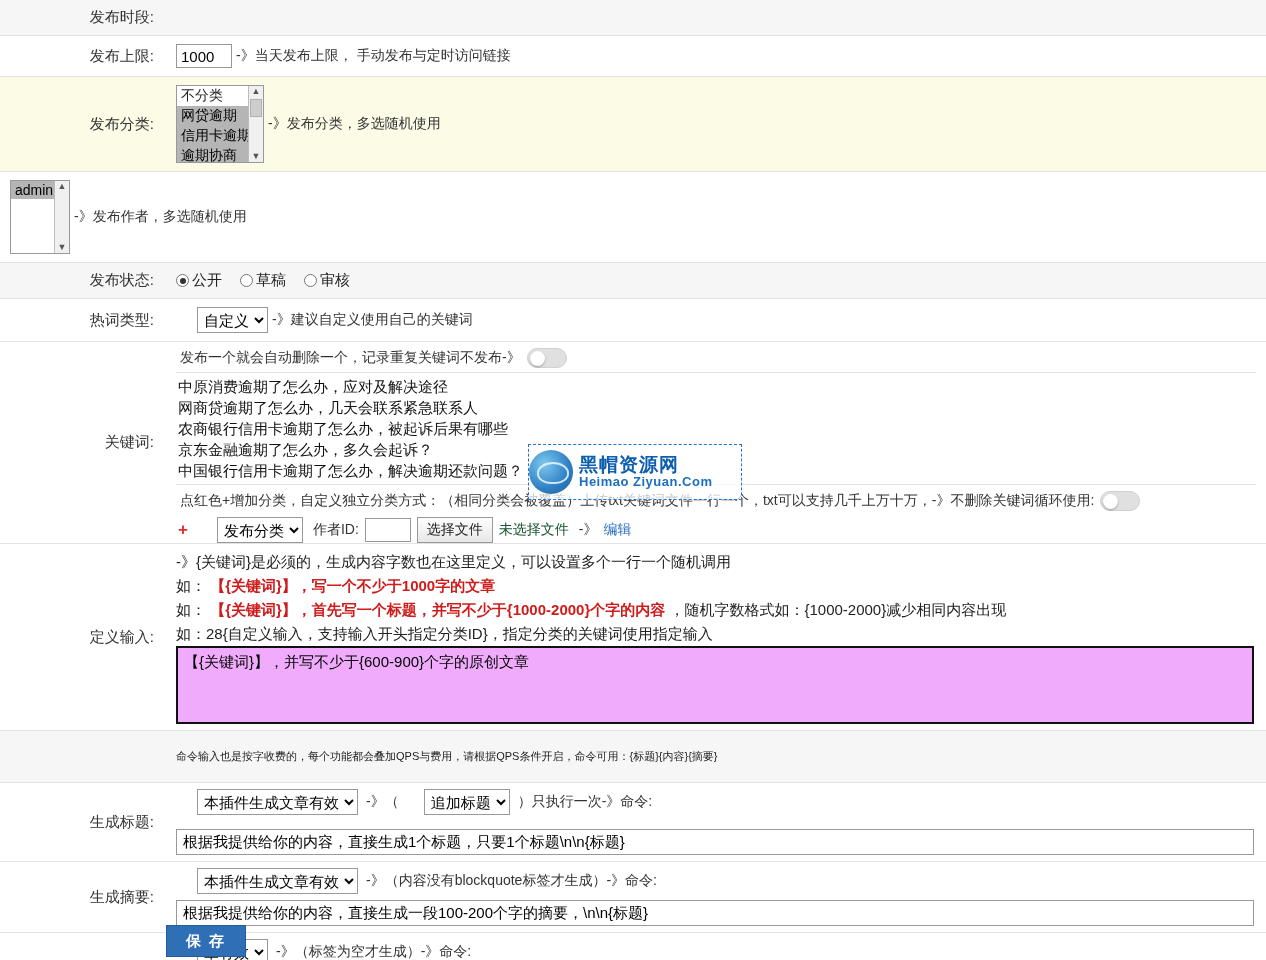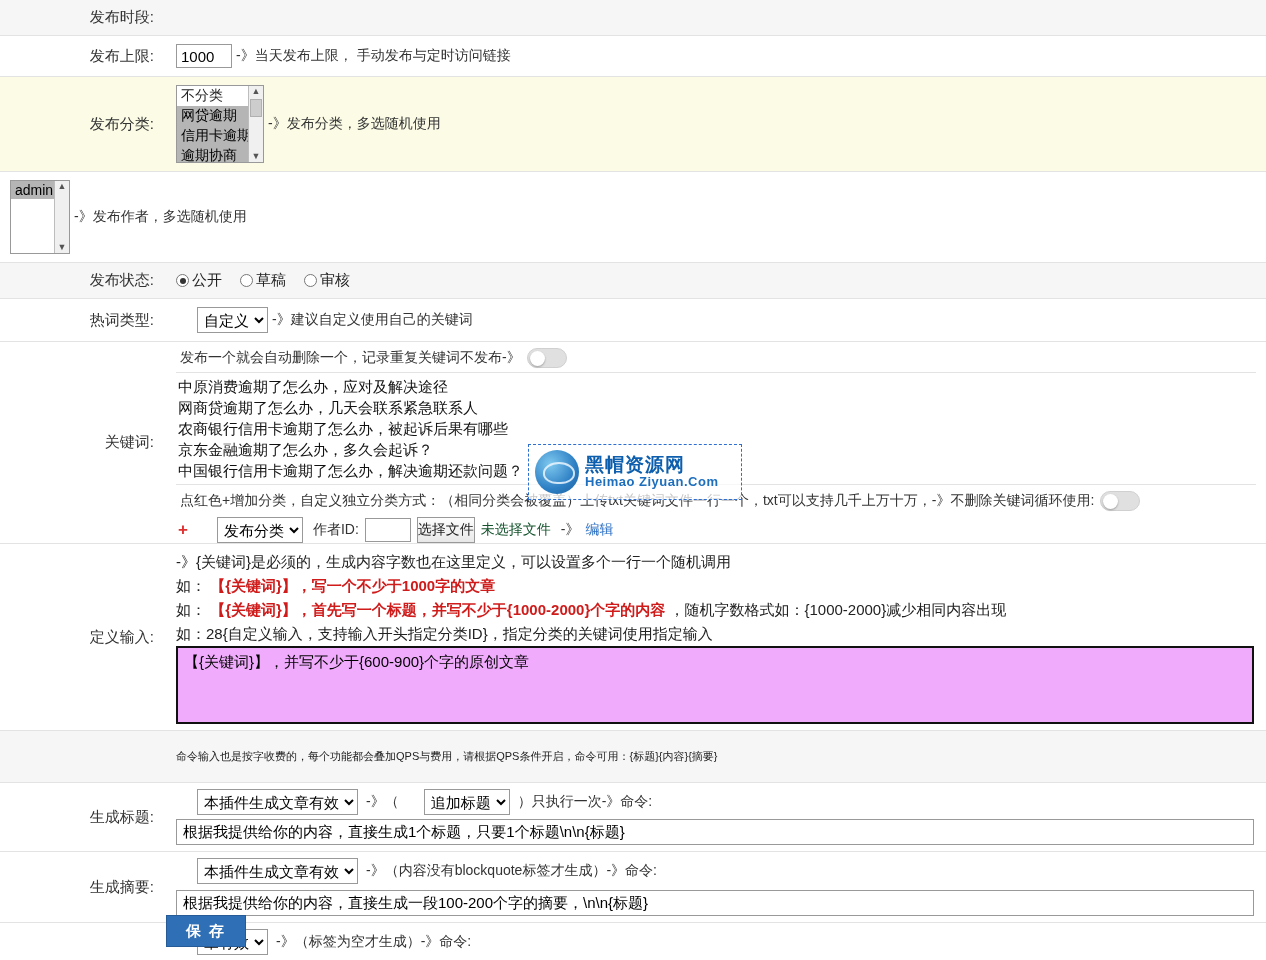--- a/index.html
+++ b/index.html
@@ -62,21 +62,21 @@
   .toggle::after{content:"";position:absolute;left:2px;top:1.5px;width:15px;height:15px;border-radius:50%;background:#fff;box-shadow:0 1px 2px rgba(0,0,0,.3);}
   .kw-area{
     border-top:1px solid #e3e3e3;border-bottom:1px solid #e3e3e3;
     padding:3px 0 3px 0;font-size:15px;line-height:21px;color:#111;
   }
   .kw-area div{padding-left:2px;}
   .sub-row{display:flex;align-items:center;gap:6px;padding-top:6px;font-size:14px;}
   .plus{color:#e03030;font-weight:bold;font-size:17px;padding:0 2px;}
   .btn-file{
     font-family:"Liberation Sans",sans-serif;font-size:14px;border:1px solid #999;
-    background:linear-gradient(#fdfdfd,#e8e8e8);padding:3px 0;cursor:pointer;
+    background:linear-gradient(#fdfdfd,#e8e8e8);padding:3px 9px;cursor:pointer;
   }
   .filename{font-size:14px;color:#14532d;}
   .edit-lnk{color:#2b6fc2;font-size:14px;}
   .hint{font-size:15px;line-height:24px;color:#222;}
   .hint .red{color:#d01b1b;font-weight:bold;}
   textarea.ta{
     width:1078px;height:78px;border:2px solid #111;background:#f0abfc;
     font-family:"Liberation Sans",sans-serif;font-size:15px;padding:4px 6px;
     box-sizing:border-box;resize:none;line-height:20px;
   }
@@ -86,21 +86,21 @@
   }
   .cmd-note{font-size:11px;color:#222;padding:10px 0;}
   .save-btn{
     width:78px;height:30px;background:#2f6fb5;color:#fff;border:1px solid #255b96;
     font-size:15px;font-weight:bold;display:flex;align-items:center;justify-content:center;
     cursor:pointer;letter-spacing:2px;
   }
   .watermark{
     position:absolute;left:528px;top:444px;width:214px;height:56px;
     border:1px dashed #2d6fd0;display:flex;align-items:center;gap:6px;
-    background:rgba(255,255,255,.72);box-sizing:border-box;padding-left:6px;
+    background:rgba(255,255,255,.72);box-sizing:border-box;
   }
   .wm-globe{
     width:44px;height:44px;border-radius:50%;
     background:radial-gradient(circle at 35% 32%,#7ec8ef,#2d7fc4 60%,#1b5f9c);
     position:relative;flex:none;
   }
   .wm-globe::after{
     content:"";position:absolute;left:8px;top:12px;width:28px;height:18px;
     border:2px solid #eaf6ff;border-radius:50% 50% 45% 45%;opacity:.85;
   }
@@ -260,21 +260,21 @@
       <div class="inline" style="gap:4px;">
         <select class="sel">
           <option>本插件生成文章有效</option>
         </select>
         <span class="note">-》（</span>
         <select class="sel">
           <option>追加标题</option>
         </select>
         <span class="note">）只执行一次-》命令:</span>
       </div>
-      <input class="wide" style="margin-top: 4px;" value="根据我提供给你的内容，直接生成1个标题，只要1个标题\n\n{标题}">
+      <input class="wide" style="margin-top: 14px;" value="根据我提供给你的内容，直接生成1个标题，只要1个标题\n\n{标题}">
     </div>
   </div>
 
   <div class="row plain">
     <div class="label center">生成摘要:</div>
     <div class="field" style="padding:6px 10px;">
       <div class="inline" style="gap:4px;">
         <select class="sel">
           <option>本插件生成文章有效</option>
         </select>

